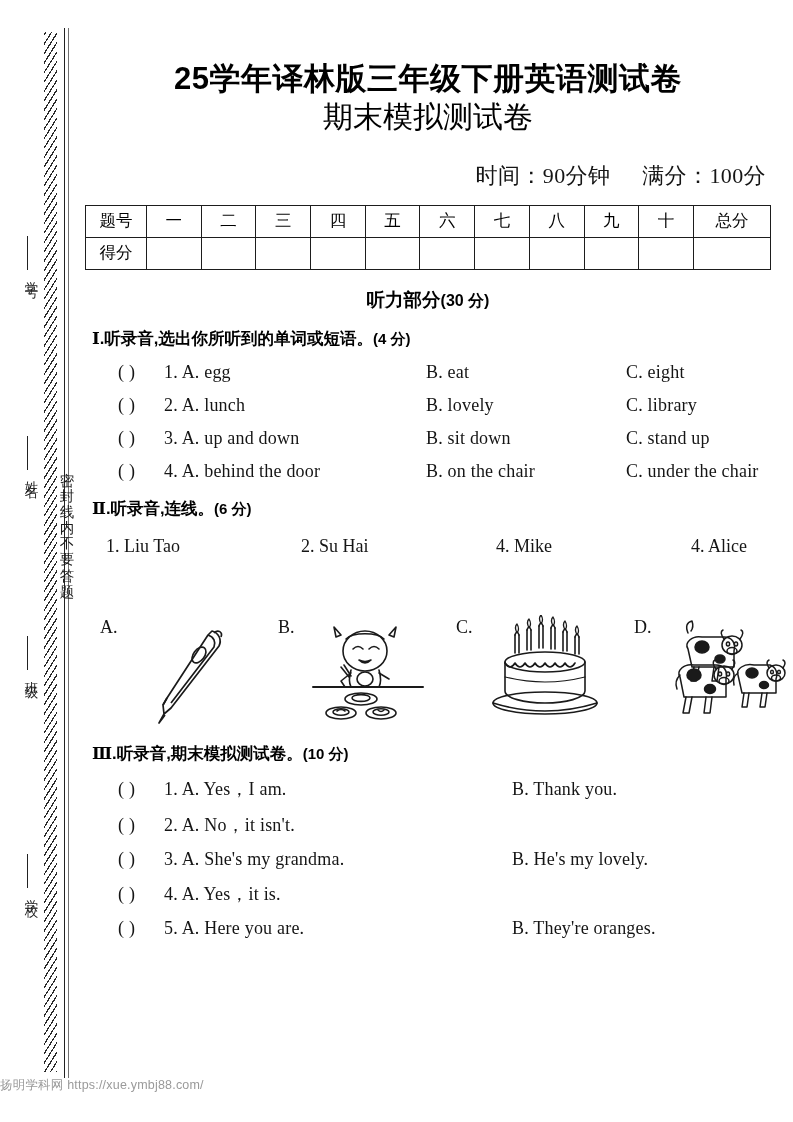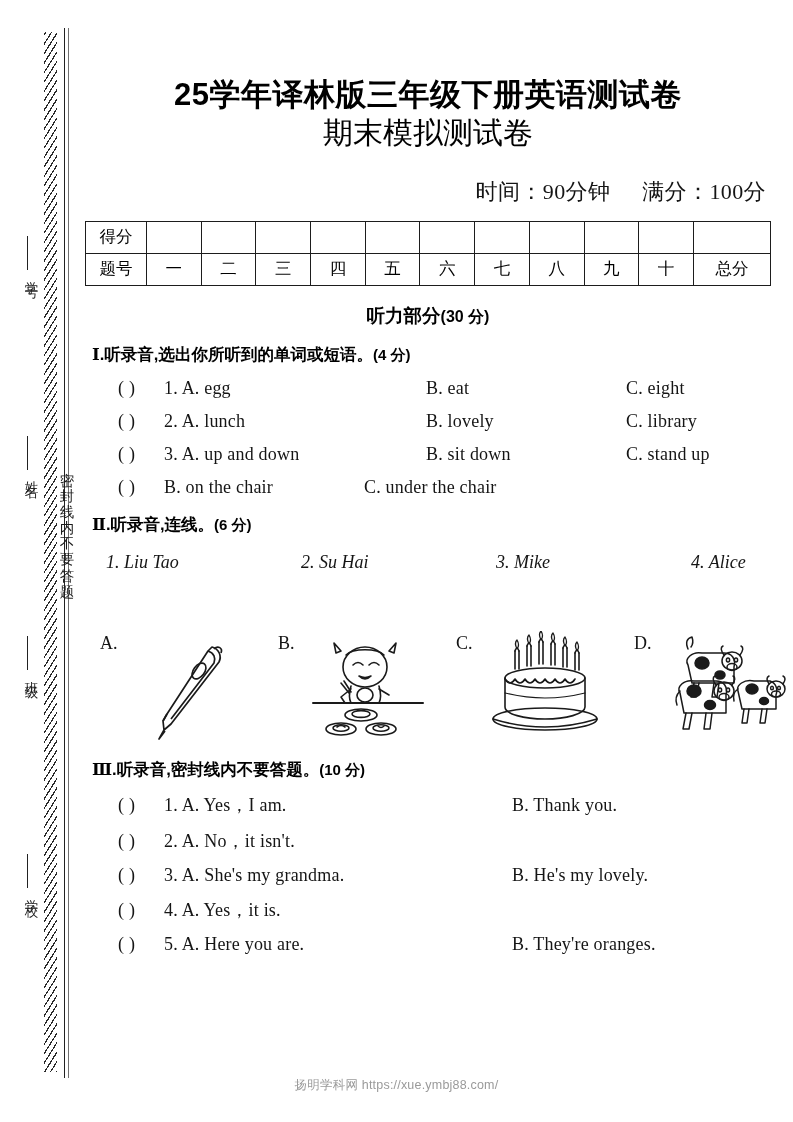--- a/index.html
+++ b/index.html
@@ -96,21 +96,21 @@
     width: 700px;
     height: 1122px;
   }
 
   .title-main {
     text-align: center;
     font-family: "Liberation Sans", "DejaVu Sans", sans-serif;
     font-weight: bold;
     font-size: 31px;
     letter-spacing: 0.5px;
-    margin-top: 78px;
+    margin-top: 62px;
     line-height: 1.08;
     color: #000;
   }
   .title-sub {
     text-align: center;
     font-family: "Liberation Sans", "DejaVu Sans", sans-serif;
     font-weight: normal;
     font-size: 30px;
     line-height: 1.18;
     margin-top: 4px;
@@ -194,21 +194,20 @@
 
   
   .q-row.two .q-opt-a { flex: 0 0 348px; }
 
   
   .names-row {
     display: flex;
     font-size: 18px;
     margin-top: 16px;
     padding-left: 28px;
-    font-style: italic;
   }
   .names-row > div { flex: 0 0 195px; }
 
   
   .pics-row {
     display: flex;
     margin-top: 52px;
     padding-left: 22px;
     align-items: flex-end;
     height: 118px;
@@ -225,21 +224,21 @@
     align-self: flex-start;
     margin-top: 8px;
   }
   .pic-art { width: 132px; height: 112px; }
 
   .footer-wm {
     position: absolute;
     left: 0;
     right: 0;
     bottom: 28px;
-    text-align: center;
+    text-align: left;
     font-family: "Liberation Sans", "DejaVu Sans", sans-serif;
     font-size: 12.5px;
     color: #9a9a9a;
     letter-spacing: 0.2px;
   }
 </style>
 </head>
 <body>
 
 <div class="left-margin">
@@ -269,47 +268,47 @@
 
   <div class="meta-line">
     <span>时间：90分钟</span>
     <span class="gap"></span>
     <span>满分：100分</span>
   </div>
 
   <table class="score-table">
     <tbody>
         <tr>
-      <td class="head-cell">得分</td>
-      <td></td>
-      <td></td>
-      <td></td>
-      <td></td>
-      <td></td>
-      <td></td>
-      <td></td>
-      <td></td>
-      <td></td>
-      <td></td>
-      <td class="total-cell"></td>
-    </tr>
-    <tr>
       <td class="head-cell">题号</td>
       <td>一</td>
       <td>二</td>
       <td>三</td>
       <td>四</td>
       <td>五</td>
       <td>六</td>
       <td>七</td>
       <td>八</td>
       <td>九</td>
       <td>十</td>
       <td class="total-cell">总分</td>
     </tr>
+    <tr>
+      <td class="head-cell">得分</td>
+      <td></td>
+      <td></td>
+      <td></td>
+      <td></td>
+      <td></td>
+      <td></td>
+      <td></td>
+      <td></td>
+      <td></td>
+      <td></td>
+      <td class="total-cell"></td>
+    </tr>
   </tbody>
     </table>
 
   <div class="part-title">
     <span>听力部分</span><span class="pts">(30 分)</span>
   </div>
 
   <div class="sec-head">
     <span class="num">Ⅰ</span><span>.听录音,选出你所听到的单词或短语。</span><span class="pts">(4 分)</span>
   </div>
@@ -327,32 +326,33 @@
     <span class="q-opt-c">C. library</span>
   </div>
   <div class="q-row">
     <span class="q-paren">(    )</span>
     <span class="q-opt-a"><span>3.</span> <span>A. up and down</span></span>
     <span class="q-opt-b">B. sit down</span>
     <span class="q-opt-c">C. stand up</span>
   </div>
   <div class="q-row">
     <span class="q-paren">(    )</span>
+    <span class="q-opt-a"><span>4.</span> <span>A. behind the door</span></span>
     <span class="q-opt-b">B. on the chair</span>
     <span class="q-opt-c">C. under the chair</span>
   </div>
 
   <div class="sec-head">
     <span class="num">Ⅱ</span><span>.听录音,连线。</span><span class="pts">(6 分)</span>
   </div>
 
   <div class="names-row">
     <div>1. Liu Tao</div>
     <div>2. Su Hai</div>
-    <div>3. Mike</div>
+    <div>4. Mike</div>
     <div>4. Alice</div>
   </div>
 
   <div class="pics-row">
 
     <div class="pic-cell">
       <span class="pic-letter">A.</span>
       <svg class="pic-art" viewBox="0 0 132 112">
         <g fill="none" stroke="#1a1a1a" stroke-width="1.7" stroke-linejoin="round">
           <path d="M88 16 C95 18 98 25 95 31 L47 93 L40 99 L39 90 L43 83 L84 20 Z"></path>
@@ -500,21 +500,21 @@
           <ellipse cx="106" cy="70" rx="4.5" ry="3.5" fill="#1a1a1a"></ellipse>
           <path d="M86 78 L84 92 L89 92 L91 78"></path>
           <path d="M104 78 L102 92 L107 92 L109 78"></path>
           <path d="M80 58 q-6 4 -4 12"></path>
         </g>
       </svg>
     </div>
   </div>
 
   <div class="sec-head">
-    <span class="num">Ⅲ</span><span>.听录音,密封线内不要答题。</span><span class="pts">(10 分)</span>
+    <span class="num">Ⅲ</span><span>.听录音,期末模拟测试卷。</span><span class="pts">(10 分)</span>
   </div>
 
   <div class="q-row two">
     <span class="q-paren">(    )</span>
     <span class="q-opt-a"><span>1.</span> <span>A. Yes，I am.</span></span>
     <span class="q-opt-b">B. Thank you.</span>
   </div>
   <div class="q-row two">
     <span class="q-paren">(    )</span>
     <span class="q-opt-a"><span>2.</span> <span>A. No，it isn't.</span></span>

